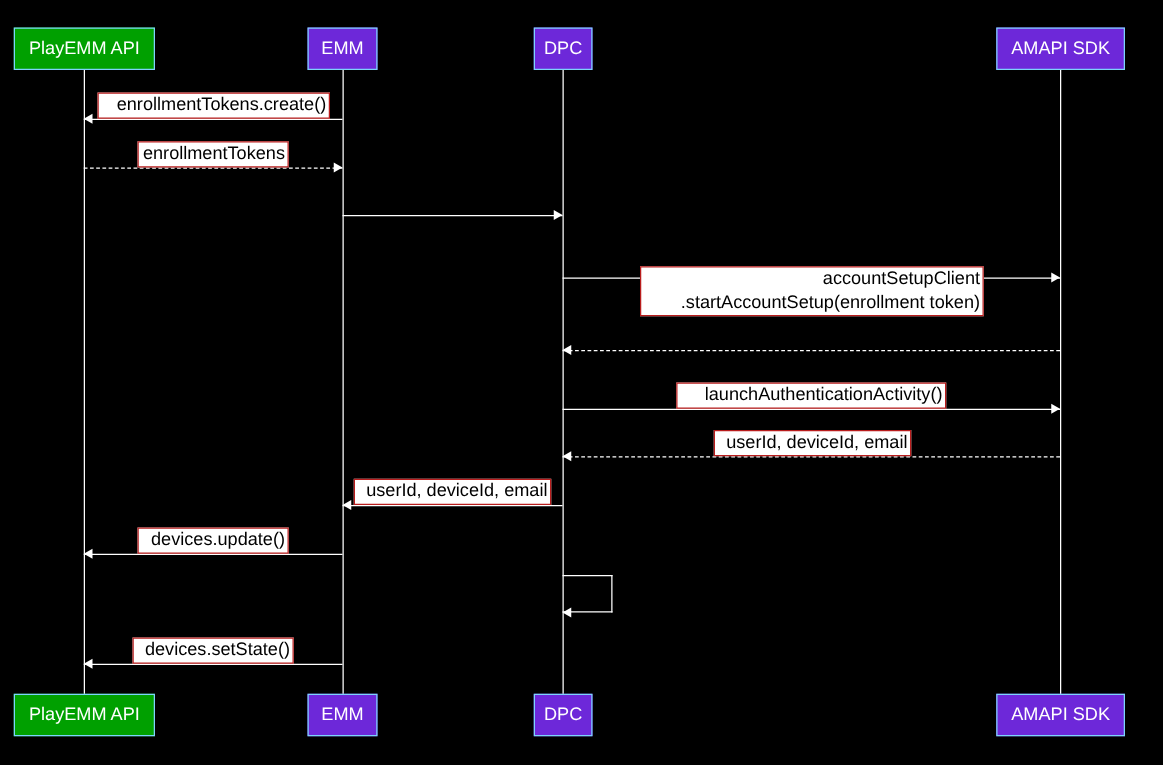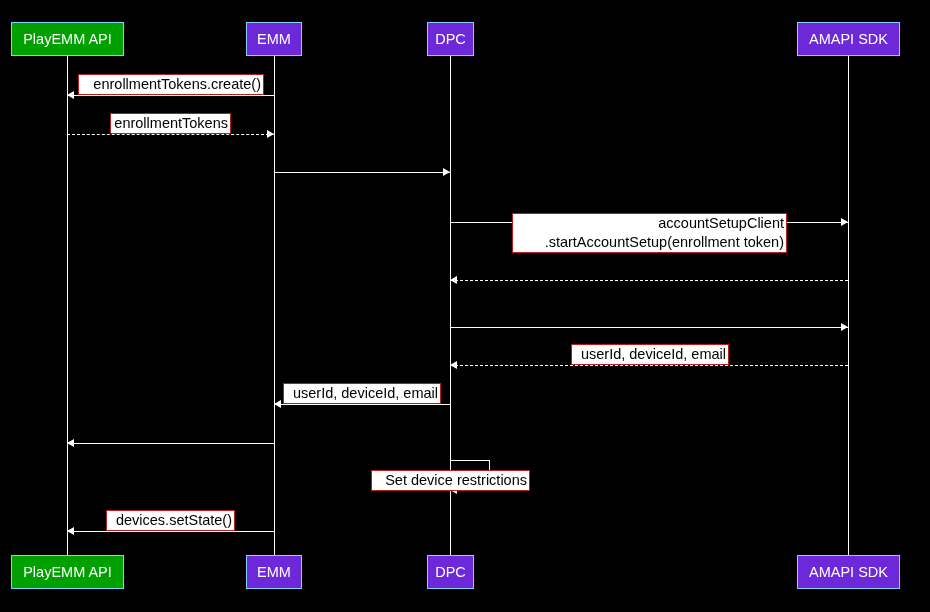--- a/index.html
+++ b/index.html
@@ -114,33 +114,34 @@
   <div class="arrow" style="left:450px; top:222px; width:398px;"></div>
   <div class="head right" style="left:841px; top:218px;"></div>
   <div class="msg-label" style="left:512px; top:181px; width:275px;margin-top:32px;">accountSetupClient
 .startAccountSetup(enrollment token)</div>
 
   <div class="arrow dashed" style="left:450px; top:280px; width:398px;"></div>
   <div class="head left" style="left:450px; top:276px;"></div>
 
   <div class="arrow" style="left:450px; top:327px; width:398px;"></div>
   <div class="head right" style="left:841px; top:323px;"></div>
+  <div class="msg-label" style="left:541px; top:306px; width:216px;">launchAuthenticationActivity()</div>
 
   <div class="arrow dashed" style="left:450px; top:365px; width:398px;"></div>
   <div class="head left" style="left:450px; top:361px;"></div>
   <div class="msg-label" style="left:571px; top:344px; width:158px;">userId, deviceId, email</div>
 
   <div class="arrow" style="left:274px; top:404px; width:176px;"></div>
   <div class="head left" style="left:274px; top:400px;"></div>
   <div class="msg-label" style="left:283px; top:383px; width:158px;">userId, deviceId, email</div>
 
   <div class="arrow" style="left:67px; top:443px; width:207px;"></div>
   <div class="head left" style="left:67px; top:439px;"></div>
+  <div class="msg-label" style="left:110px; top:422px; width:121px;">devices.update()</div>
 
   <div class="selfloop" style="left:450px; top:460px; width:40px; height:30px;"></div>
   <div class="head left" style="left:450px; top:486px;"></div>
-  <div class="msg-label" style="left:371px; top:470px; width:159px;">Set device restrictions</div>
 
   <div class="arrow" style="left:67px; top:531px; width:207px;"></div>
   <div class="head left" style="left:67px; top:527px;"></div>
   <div class="msg-label" style="left:106px; top:510px; width:129px;">devices.setState()</div>
 
 </div>
 
 </body></html>

